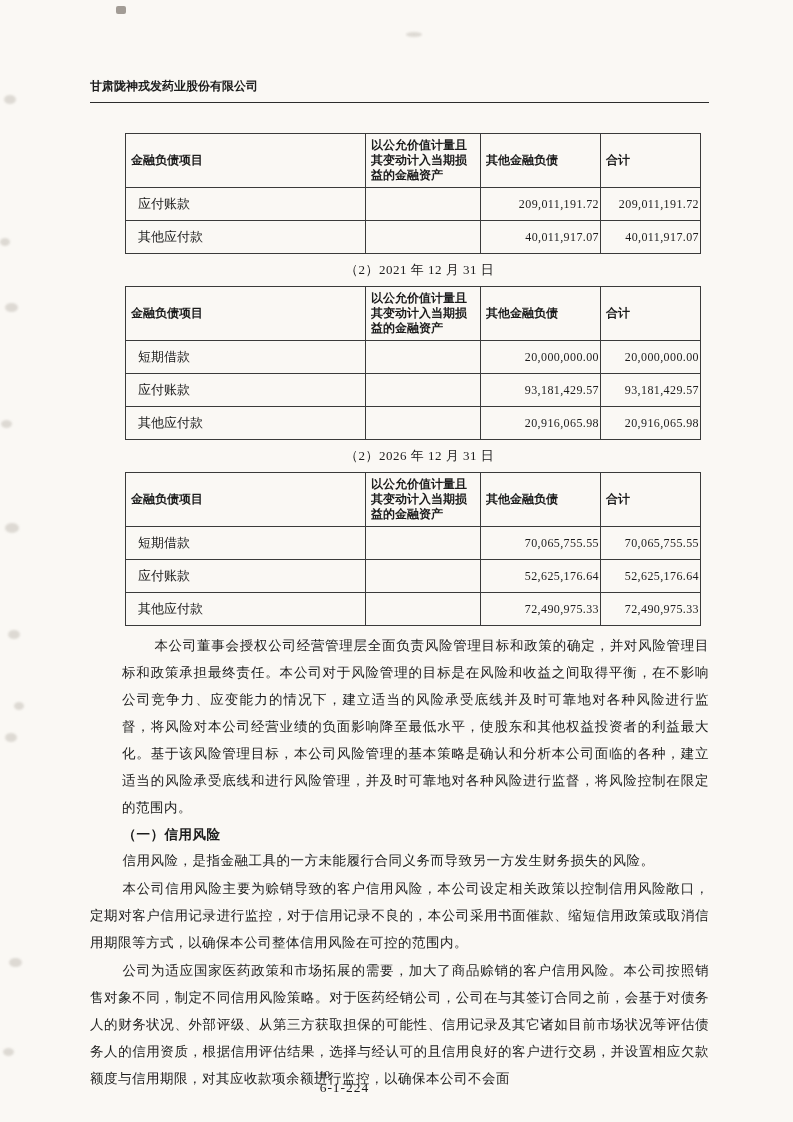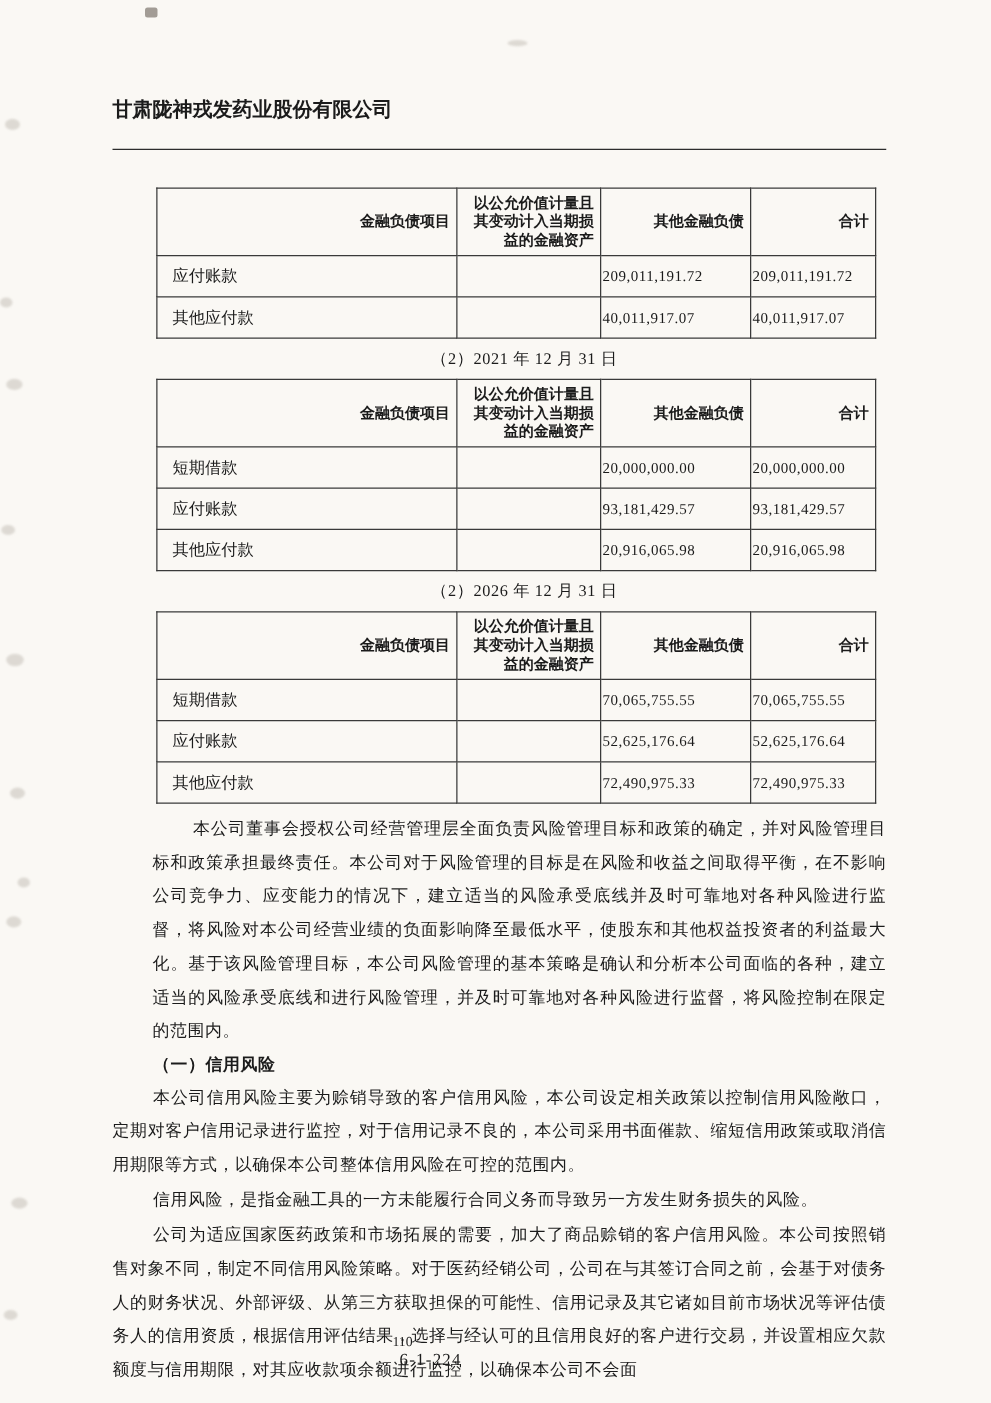--- a/index.html
+++ b/index.html
@@ -10,45 +10,45 @@
     font-family: "Liberation Serif", "DejaVu Serif", serif;
     color: #1b1b1b;
     position: relative;
     overflow: hidden;
   }
   .content { padding: 78px 84px 0 90px; position: relative; }
 
   
   .doc-header {
     display: flex; align-items: flex-end;
-    font-size: 16px; padding-bottom: 20px;
+    font-size: 12px; padding-bottom: 7px;
     border-bottom: 1.5px solid #2c2c2c;
   }
   .doc-header .left { font-weight: 600; }
   .doc-header .right { font-weight: 600; }
 
   
   table.fin-table {
     border-collapse: collapse;
     table-layout: fixed;
     width: 575px;
     margin-left: 35px;
     background: transparent;
   }
   table.fin-table td { border: 1px solid #3a3a3a; vertical-align: middle; }
   table.fin-table tr.head td {
-    font-weight: bold; text-align: right;
+    font-weight: bold; text-align: left;
     font-size: 12px; line-height: 15px;
     padding: 4px 5px; height: 54px;
   }
   table.fin-table td.label {
     font-size: 13px; padding: 7px 4px 7px 12px; height: 31px;
   }
   table.fin-table td.num {
-    font-size: 12px; text-align: left; letter-spacing: 0.4px;
+    font-size: 12px; text-align: right; letter-spacing: 0.4px;
   }
   table.fin-table td.blank { }
 
   .tbl-first { margin-top: 30px; }
 
   .section-label {
     font-size: 13px;
     margin: 7px 0 7px 40px;
     letter-spacing: 0.5px;
     text-align: center;
@@ -214,22 +214,22 @@
       <td class="num">72,490,975.33</td>
       <td class="num">72,490,975.33</td>
     </tr>
   </tbody>
     </table>
 
   <p class="para first">本公司董事会授权公司经营管理层全面负责风险管理目标和政策的确定，并对风险管理目标和政策承担最终责任。本公司对于风险管理的目标是在风险和收益之间取得平衡，在不影响公司竞争力、应变能力的情况下，建立适当的风险承受底线并及时可靠地对各种风险进行监督，将风险对本公司经营业绩的负面影响降至最低水平，使股东和其他权益投资者的利益最大化。基于该风险管理目标，本公司风险管理的基本策略是确认和分析本公司面临的各种，建立适当的风险承受底线和进行风险管理，并及时可靠地对各种风险进行监督，将风险控制在限定的范围内。</p>
 
   <div class="sub-heading">（一）信用风险</div>
 
+  <p class="para">信用风险，是指金融工具的一方未能履行合同义务而导致另一方发生财务损失的风险。</p>
   <p class="para">本公司信用风险主要为赊销导致的客户信用风险，本公司设定相关政策以控制信用风险敞口，定期对客户信用记录进行监控，对于信用记录不良的，本公司采用书面催款、缩短信用政策或取消信用期限等方式，以确保本公司整体信用风险在可控的范围内。</p>
-  <p class="para">信用风险，是指金融工具的一方未能履行合同义务而导致另一方发生财务损失的风险。</p>
   <p class="para">公司为适应国家医药政策和市场拓展的需要，加大了商品赊销的客户信用风险。本公司按照销售对象不同，制定不同信用风险策略。对于医药经销公司，公司在与其签订合同之前，会基于对债务人的财务状况、外部评级、从第三方获取担保的可能性、信用记录及其它诸如目前市场状况等评估债务人的信用资质，根据信用评估结果，选择与经认可的且信用良好的客户进行交易，并设置相应欠款额度与信用期限，对其应收款项余额进行监控，以确保本公司不会面</p>
 
 </div>
 
 <div class="doc-footer">
   <div class="note-page">110</div>
   <div class="book-page">6-1-224</div>
 </div>
 
 </body></html>

